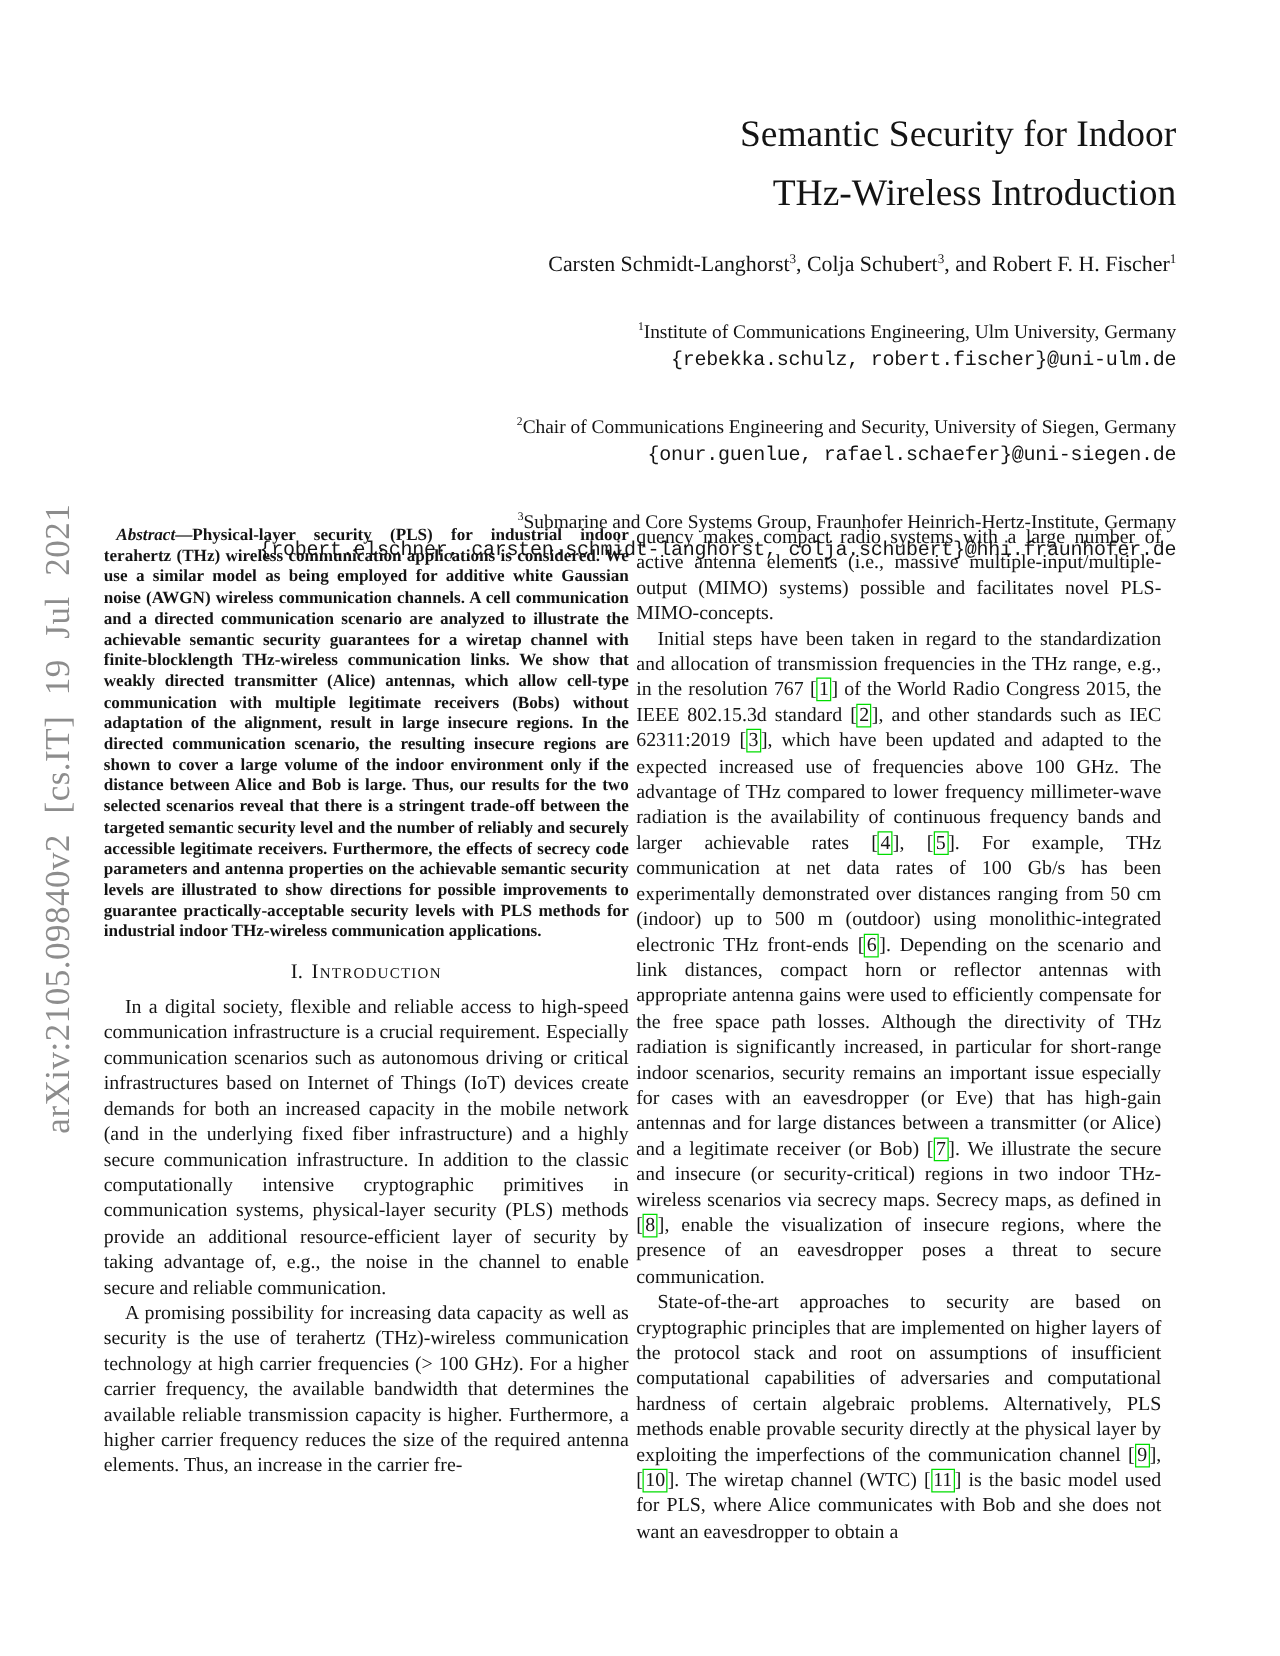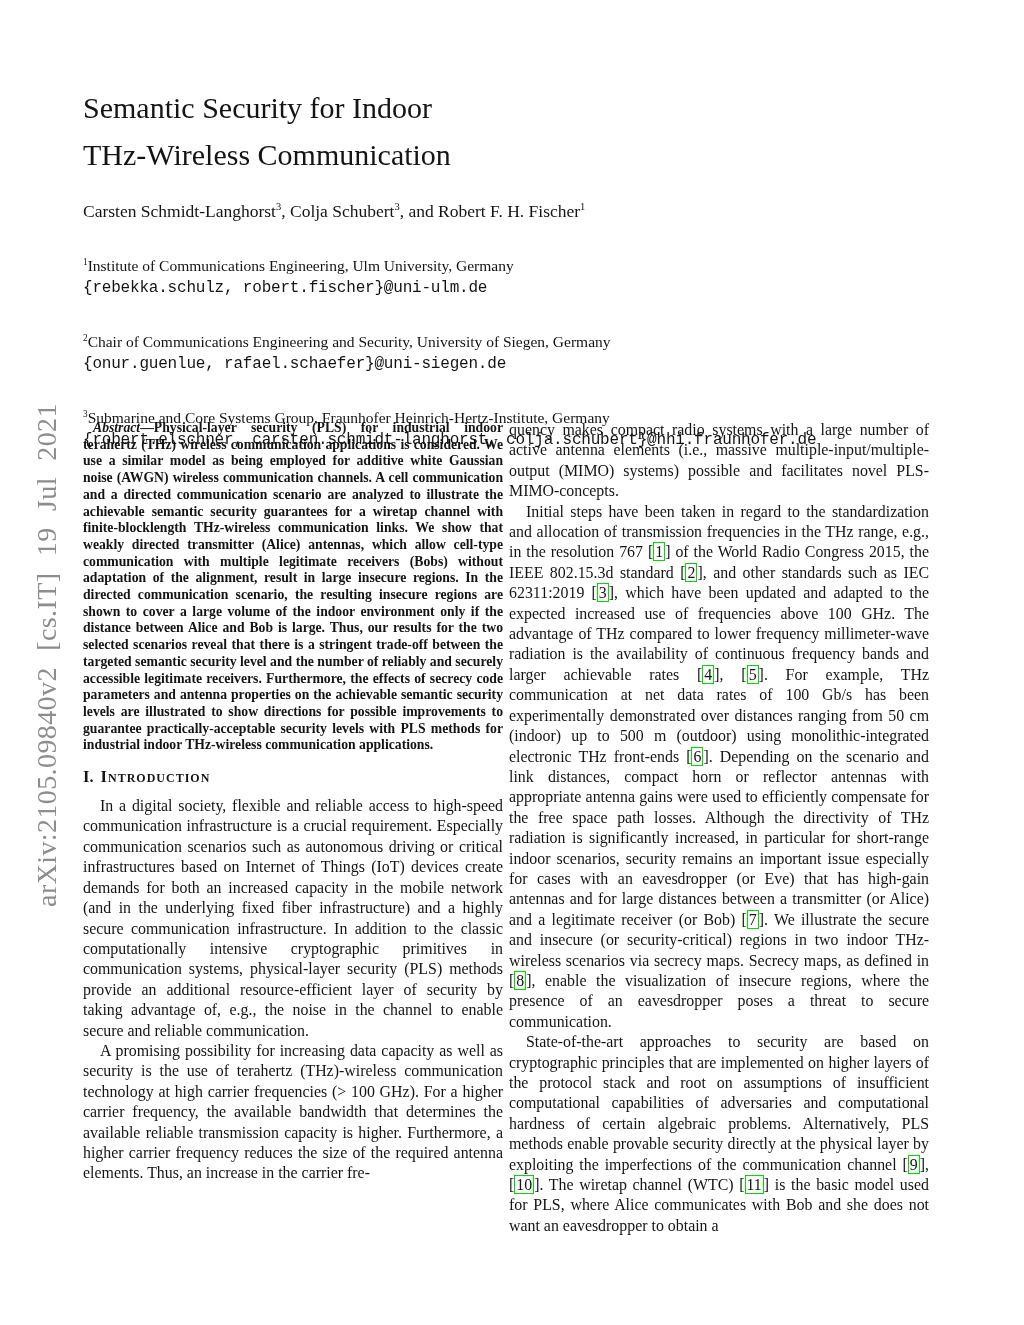--- a/index.html
+++ b/index.html
@@ -22,21 +22,21 @@
     font-size: 28px;
     color: var(--banner-gray, #8d8d8d);
     letter-spacing: 0.4px;
     word-spacing: 9px;
   }
   .head-block {
     position: absolute;
     left: 83px;
     top: 84px;
     width: 858px;
-    text-align: left;
+    text-align: right;
   }
   .paper-title { font-size: 30px; line-height: 47px; font-weight: normal; }
   .authors { margin-top: 21px; font-size: 17.5px; line-height: 24px; }
   sup { font-size: 60%; line-height: 0; }
   .affiliations { margin-top: 13px; }
   .aff-name { font-size: 15.5px; line-height: 22px; margin-top: 32px; }
   .aff-email {
     font-family: Liberation Mono, monospace;
     font-size: 16px;
     line-height: 22px;
@@ -53,22 +53,23 @@
   }
   .col { width: 420px; }
   .abstract {
     font-weight: bold;
     font-size: 13.7px;
     line-height: 16.7px;
     text-indent: 10px;
   }
   .abstract em { font-style: italic; }
   .section-heading {
+    text-align: center;
     font-size: 16.5px;
-    font-weight: bold;
+    font-weight: normal;
     margin-top: 13px;
     margin-bottom: 9px;
   }
   .section-heading .sec-num { margin-right: 7px; }
   .section-heading .sc { font-variant: small-caps; letter-spacing: 1px; }
   .body-p {
     font-size: 15.9px;
     line-height: 20.4px;
     text-indent: 17px;
   }
@@ -81,21 +82,21 @@
 </head>
 <body>
 
 <div class="page">
 
   <div class="arxiv-banner">arXiv:2105.09840v2 [cs.IT] 19 Jul 2021</div>
 
   <div class="head-block">
     <h1 class="paper-title">
       <div>Semantic Security for Indoor</div>
-      <div>THz-Wireless Communication</div>
+      <div>THz-Wireless Introduction</div>
     </h1>
     <div class="authors">
       <div>Carsten Schmidt-Langhorst<sup>3</sup>, Colja Schubert<sup>3</sup>, and Robert F. H. Fischer<sup>1</sup></div>
     </div>
     <div class="affiliations">
       <div>
         <div class="aff-name"><sup>1</sup>Institute of Communications Engineering, Ulm University, Germany</div>
         <div class="aff-email">{rebekka.schulz, robert.fischer}@uni-ulm.de</div>
       </div>
       <div>

